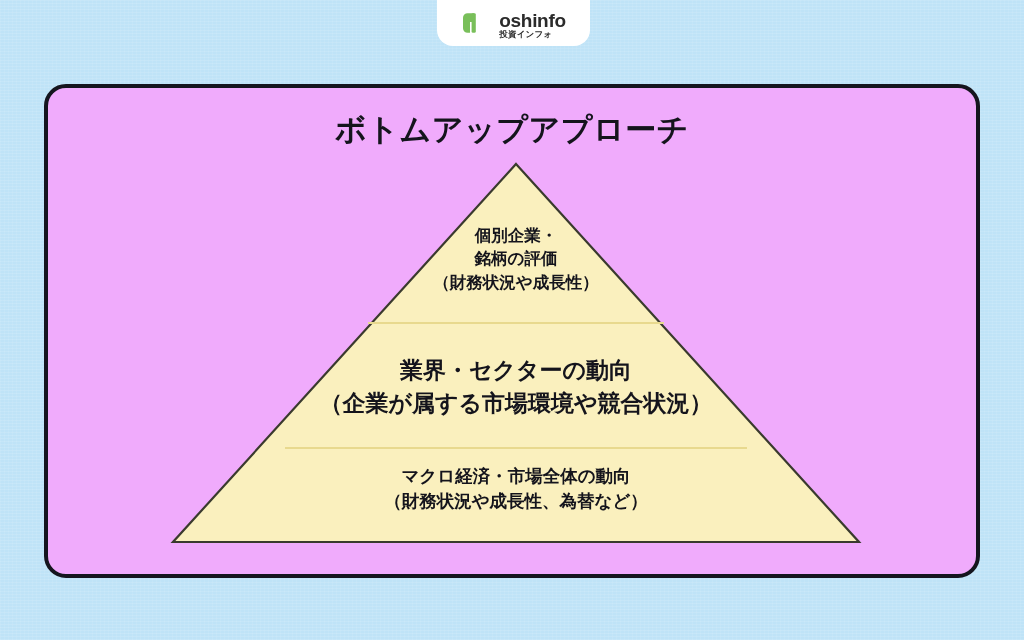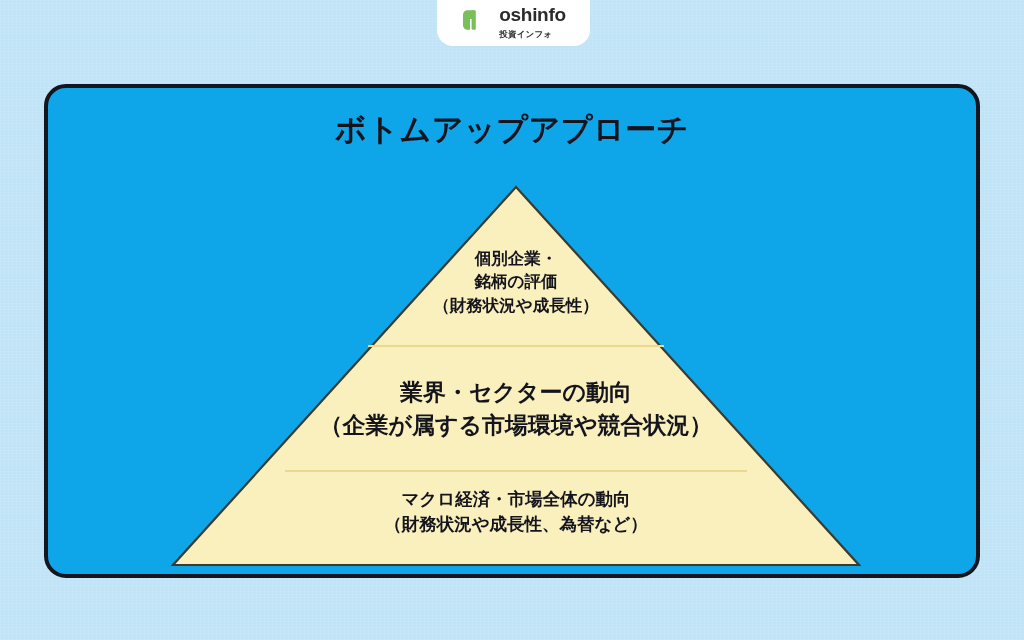--- a/index.html
+++ b/index.html
@@ -61,32 +61,32 @@
   .brand-name {
     font-size: 19px;
     font-weight: bold;
     color: #2b2b2b;
     letter-spacing: -0.3px;
   }
   .brand-sub {
     font-size: 8.5px;
     font-weight: bold;
     color: #2b2b2b;
-    margin-top: 6px;
+    margin-top: 0;
     letter-spacing: 0.2px;
   }
 
   
   .card {
     position: absolute;
     left: 44px;
     top: 84px;
     width: 936px;
     height: 494px;
-    background: #0ea5e9;
+    background: #f0abfc;
     border: 4px solid #15151e;
     border-radius: 22px;
     overflow: hidden;
   }
 
   .card-title {
     position: absolute;
     top: 21px;
     left: 0;
     width: 100%;
@@ -94,24 +94,23 @@
     font-size: 31px;
     font-weight: bold;
     color: #14141c;
     letter-spacing: 0.5px;
   }
 
   
   .pyramid-wrap {
     position: absolute;
     left: 121px;   
-    top: 95px;     
+    top: 72px;     
     width: 694px;
     height: 386px;
-    font-family: Liberation Serif, serif;
   }
   .pyramid-wrap svg {
     position: absolute;
     inset: 0;
     display: block;
   }
 
   .tier-label {
     position: absolute;
     width: 100%;

